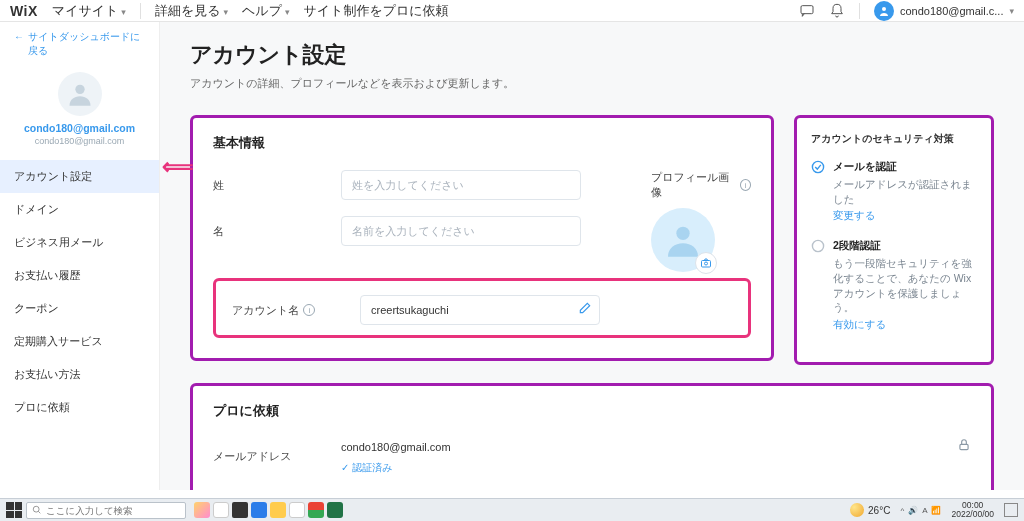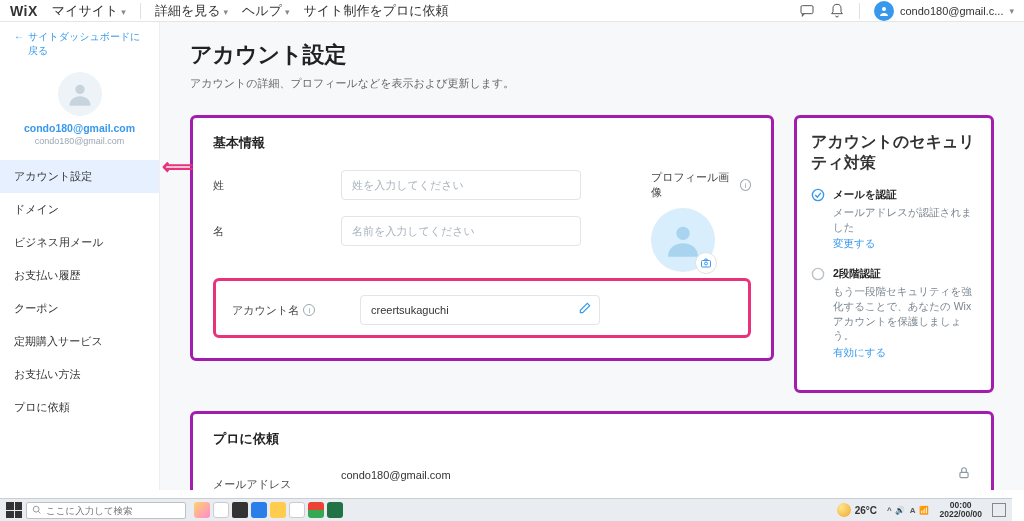--- a/index.html
+++ b/index.html
@@ -42,40 +42,40 @@
 .finput.withicon { padding-right:28px; }
 .input-wrap { position:relative; flex:0 0 240px; display:flex; }
 .input-wrap .edit { position:absolute; right:8px; top:6px; color:#3899ec; }
 .profimg { margin-left:40px; }
 .profimg .plbl { font-size:11px; color:#444; margin-bottom:8px; display:flex; gap:4px; align-items:center; }
 .pcircle { width:64px; height:64px; border-radius:50%; background:#d8eefc; position:relative; display:flex; align-items:center; justify-content:center; }
 .pcircle .cam { position:absolute; right:-2px; bottom:-2px; width:22px; height:22px; border-radius:50%; background:#fff; border:1px solid #dce3ea; display:flex; align-items:center; justify-content:center; }
 .hi { width:12px; height:12px; border-radius:50%; border:1px solid #9aa8b3; display:inline-flex; align-items:center; justify-content:center; font-size:8px; color:#9aa8b3; }
 .highlight { border:3px solid #e8337c; border-radius:6px; padding:14px 16px 10px; margin-top:6px; }
 
-.side-card h4 { font-size:16px; font-weight:700; margin-bottom:14px; }
+.side-card h4 { font-size:10px; font-weight:700; margin-bottom:14px; }
 .sitem { display:flex; gap:8px; margin-bottom:16px; font-size:10.5px; }
 .sitem .dot { width:14px; height:14px; flex-shrink:0; }
 .sitem .body .t { font-weight:600; color:#222; margin-bottom:3px; }
 .sitem .body .d { color:#7a8590; margin-bottom:3px; line-height:1.4; }
 .sitem .body .l { color:#3899ec; cursor:pointer; }
 
 .login-card { margin-top:18px; }
 .static { font-size:11px; color:#333; }
 .lockicon { color:#8c9aa6; }
 .ver { color:#3899ec; font-size:10px; margin-top:6px; }
 
-.taskbar { position:absolute; left:0; right:12px; bottom:0; height:23px; background:#e9edf1; border-top:1px solid #c7ced6; display:flex; align-items:center; padding:0 6px; font-size:10px; color:#333; }
+.taskbar { position:absolute; left:0; right:0; bottom:0; height:23px; background:#e9edf1; border-top:1px solid #c7ced6; display:flex; align-items:center; padding:0 6px; font-size:10px; color:#333; }
 .taskbar .start { width:16px; height:16px; display:grid; grid-template:1fr 1fr/1fr 1fr; gap:1px; margin-right:4px; }
 .taskbar .start span { background:#333; }
 .taskbar .search { flex:0 0 160px; height:17px; background:#fff; border:1px solid #bac2ca; border-radius:2px; display:flex; align-items:center; padding:0 5px; gap:4px; margin-right:8px; }
 .taskbar .search input { border:0; outline:0; font-size:9.5px; flex:1; color:#666; background:transparent; }
 .taskbar .tray { display:flex; gap:3px; margin-right:6px; }
 .taskbar .tray span { width:16px; height:16px; border-radius:3px; }
-.taskbar .right { margin-left:auto; display:flex; align-items:center; gap:10px;font-weight:bold; }
+.taskbar .right { margin-left:auto; display:flex; align-items:center; gap:10px; }
 .taskbar .sys { display:flex; gap:4px; font-size:8px; color:#555; }
 .taskbar .sys span:last-child { font-size:8px; }
 .taskbar .clock { text-align:center; font-size:8.5px; line-height:1.1; }
 svg.i { width:14px; height:14px; }
 </style>
 </head>
 <body>
 
 <div class="topbar">
   <div class="logo">WiX</div>

